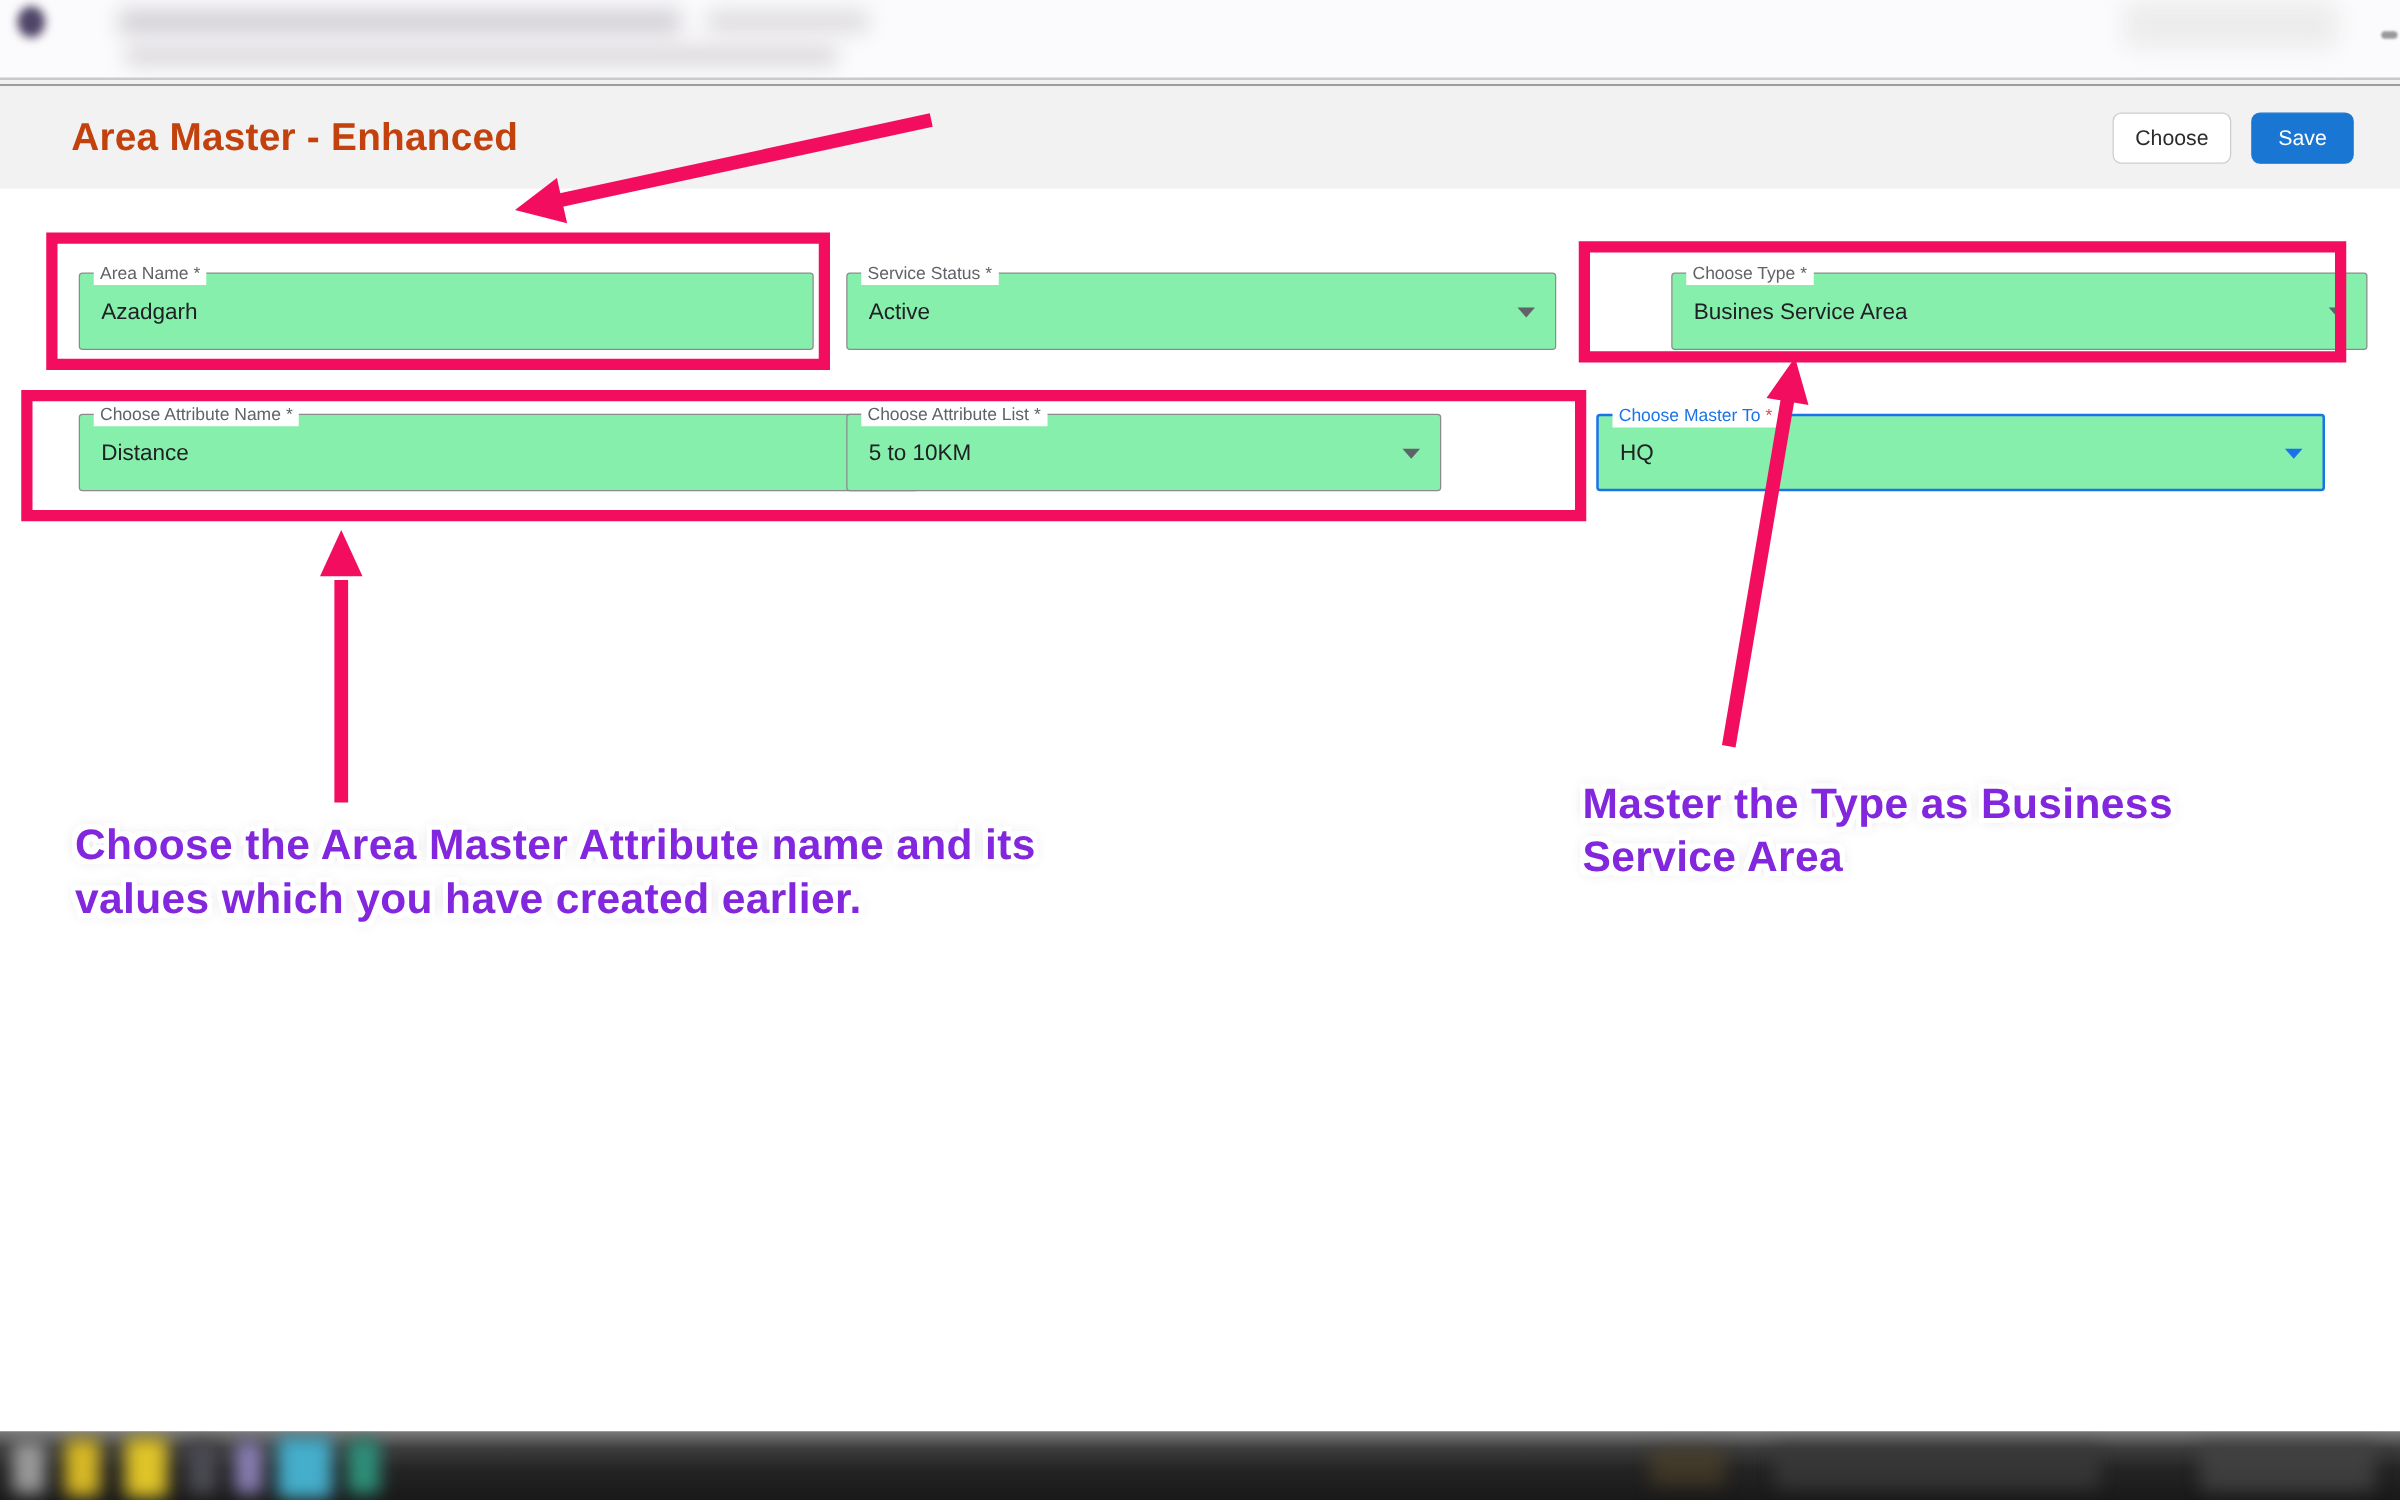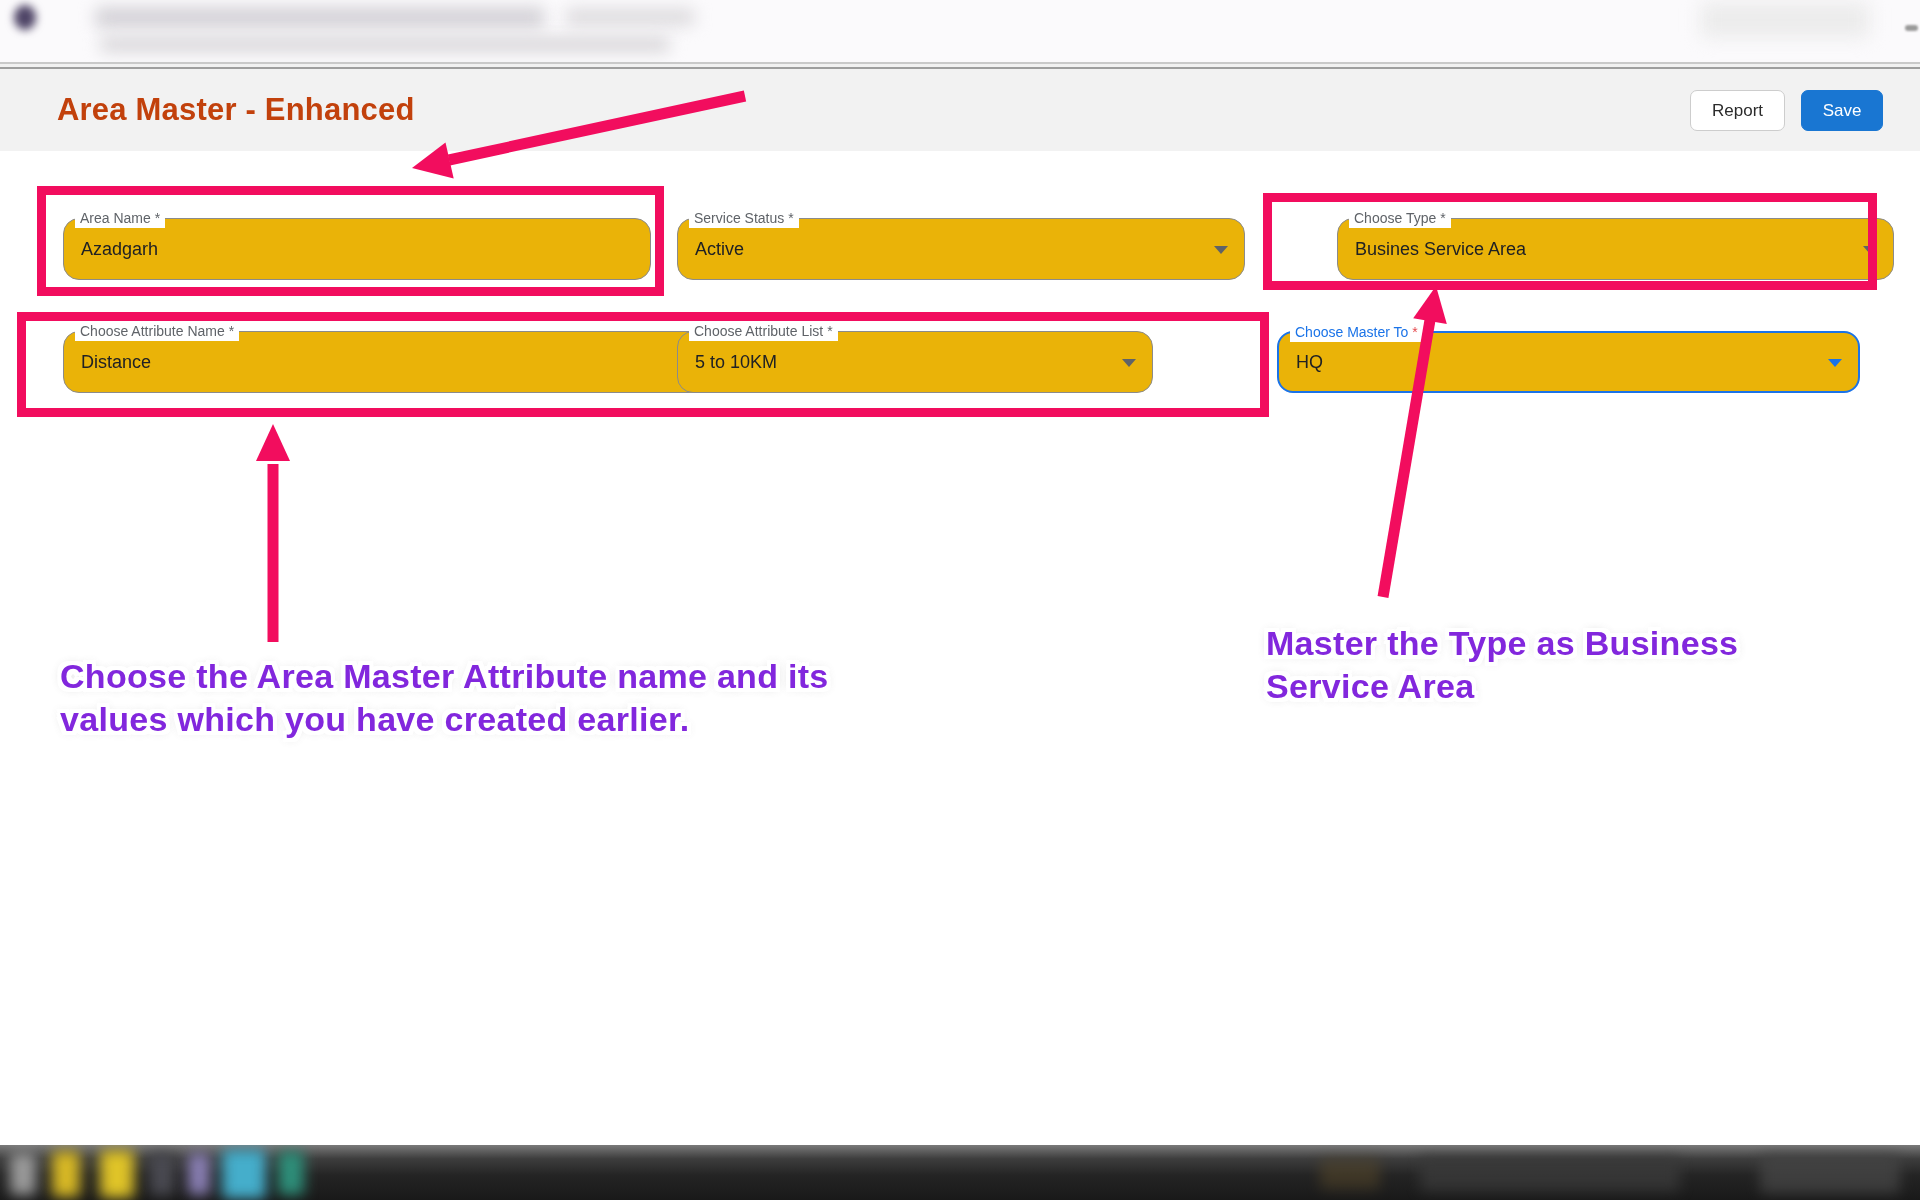--- a/index.html
+++ b/index.html
@@ -16,21 +16,21 @@
   .header{position:absolute;left:0;top:69px;width:1920px;height:82px;background:#f2f2f2;}
   .page-title{position:absolute;left:37px;top:0;height:82px;display:flex;align-items:center;
     font-size:31px;font-weight:700;color:#c2410c;letter-spacing:.2px;margin-left:20px;}
   .btn{position:absolute;top:21px;height:41px;border-radius:7px;display:flex;align-items:center;
     justify-content:center;font-size:17px;cursor:pointer;box-sizing:border-box;}
   .btn-cancel{left:1690px;width:95px;background:#fff;border:1px solid #cdcdcd;color:#2b2b2b;}
   .btn-save{left:1801px;width:82px;background:#1976D2;border:1px solid #1976D2;color:#fff;}
 
   
   .content{position:absolute;left:0;top:151px;width:1920px;height:994px;background:#fff;}
-  .field{position:absolute;height:62px;border:1px solid #8b8b8b;border-radius:16px;background:#eab308;
+  .field{position:absolute;height:62px;border:1px solid #8b8b8b;border-radius:3px;background:#86efac;
     box-sizing:border-box;display:flex;align-items:center;padding:0 40px 0 17px;cursor:pointer;}
   .flabel{position:absolute;top:-10px;left:11px;background:#fff;padding:0 5px;font-size:14px;
     color:#5f6368;white-space:nowrap;line-height:19px;}
   .req{margin-left:4px;}
   .fvalue{font-size:18px;color:#202124;white-space:nowrap;overflow:hidden;}
   .caret{position:absolute;right:16px;top:50%;margin-top:-3px;width:0;height:0;
     border-left:7px solid transparent;border-right:7px solid transparent;border-top:8px solid #5f6368;}
   .field.focused{border:2px solid #1A73E8;}
   .field.focused .flabel{color:#1A73E8;}
   .field.focused .req{color:#e5484d;}
@@ -65,21 +65,21 @@
     <div class="blob" style="left:95px;top:7px;width:450px;height:21px;background:#d4d2d7;filter:blur(8px);"></div>
     <div class="blob" style="left:565px;top:8px;width:130px;height:18px;background:#dedcdf;filter:blur(8px);"></div>
     <div class="blob" style="left:100px;top:37px;width:570px;height:15px;background:#d8d6d9;filter:blur(8px);"></div>
     <div class="blob" style="left:1700px;top:2px;width:170px;height:36px;background:#ececec;filter:blur(9px);"></div>
     <div class="blob" style="left:1905px;top:25px;width:13px;height:6px;background:#9a9a9a;filter:blur(1px);"></div>
   </div>
   <div class="chrome-divider"></div>
 
   <div class="header">
     <div class="page-title">Area Master - Enhanced</div>
-    <div class="btn btn-cancel">Report</div>
+    <div class="btn btn-cancel">Choose</div>
     <div class="btn btn-save">Save</div>
   </div>
 
   <div class="content">
 
     <div class="field" style="left:63px;top:67px;width:588px;">
       <span class="flabel"><span>Area Name</span><span class="req">*</span></span>
       <span class="fvalue">Azadgarh</span>
     </div>
 

